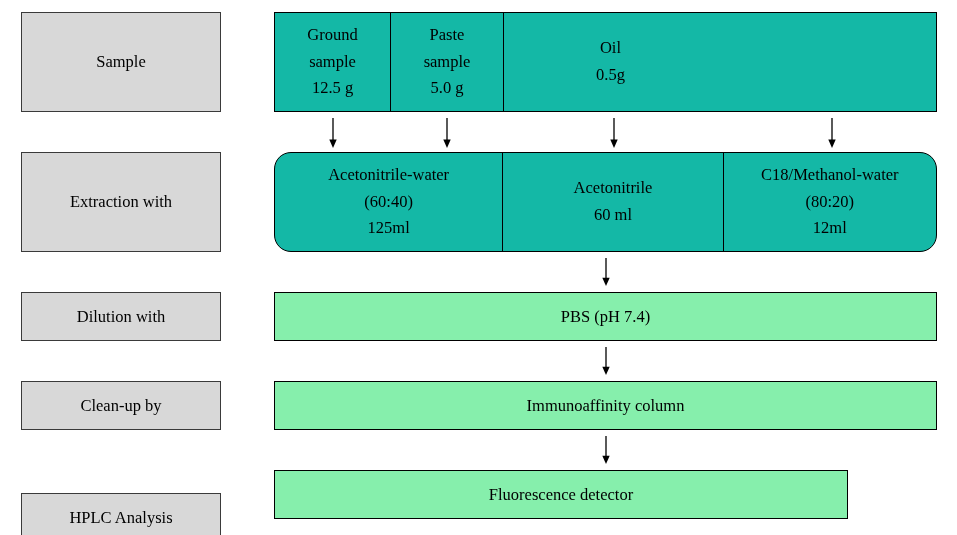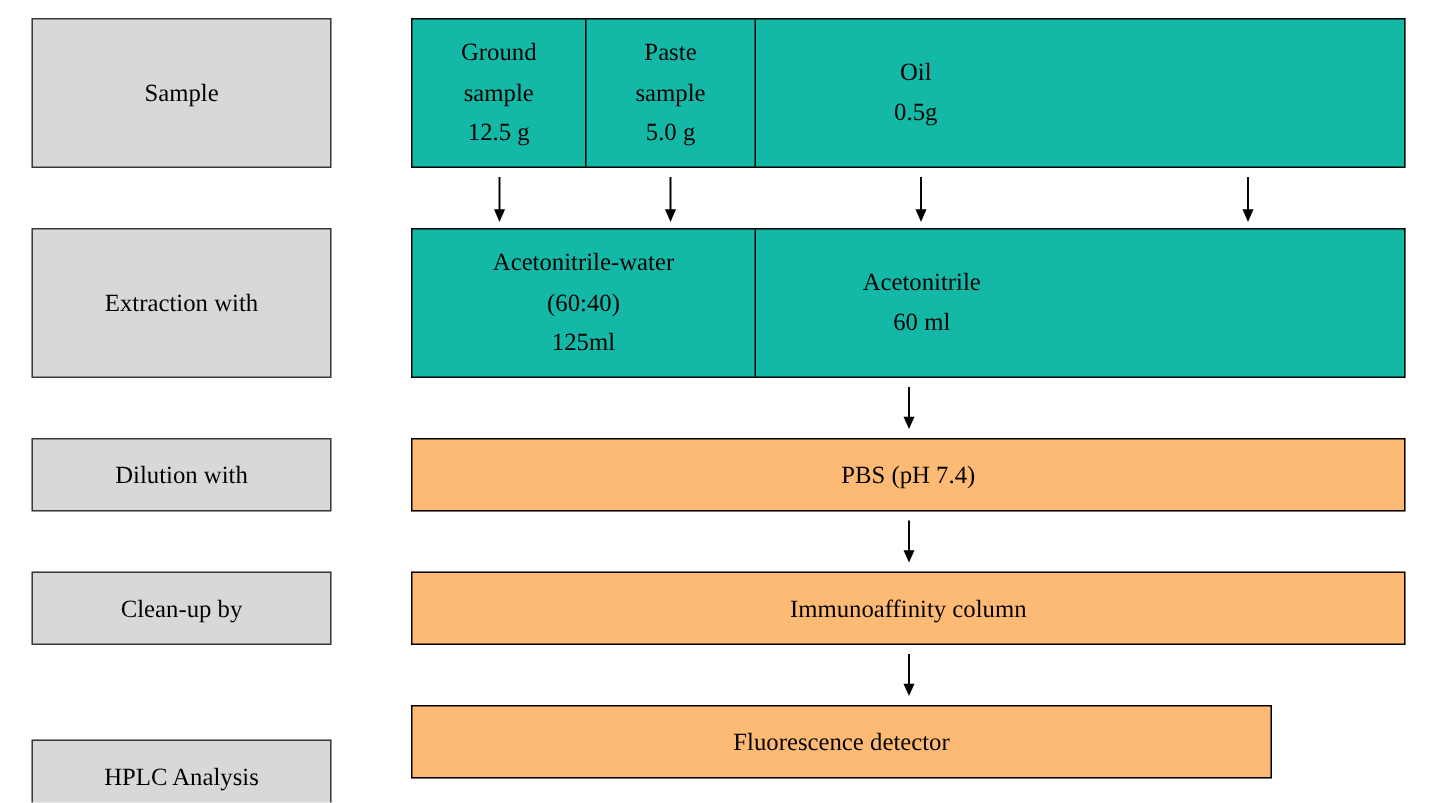--- a/index.html
+++ b/index.html
@@ -20,21 +20,21 @@
     position: relative;
     width: 957px;
     height: 535px;
   }
 
   
   .box {
     position: absolute;
     box-sizing: border-box;
     border: 1.4px solid #000000;
-    background: #fdba74;
+    background: #86efac;
     display: flex;
     align-items: center;
     justify-content: center;
     text-align: center;
     line-height: 1.55;
     font-size: 16.5px;
   }
   .label-box {
     background: #d8d8d8;
     border: 1.4px solid #3a3a3a;
@@ -133,32 +133,39 @@
     <svg width="14" height="30" viewBox="0 0 14 30">
       <line x1="7" y1="0" x2="7" y2="24" stroke="#000" stroke-width="1.3"></line>
       <polygon points="7,30 3.3,21.5 10.7,21.5" fill="#000"></polygon>
     </svg>
   </div>
 
   <div class="box label-box" style="left:21px; top:152px; width:200px; height:100px;">
     <span>Extraction with</span>
   </div>
 
-  <div class="row-table" style="left:274px; top:152px; width:663px; height:100px;">
+  <div class="row-table" style="left:274px; top:152px; width:663px; height:100px;border-radius:17px;">
     <div class="col" style="width:229px;">
       <span class="cell-stack">
         <span>Acetonitrile-water</span>
         <span>(60:40)</span>
         <span>125ml</span>
       </span>
     </div>
     <div class="col" style="width:221px;">
       <span class="cell-stack">
         <span>Acetonitrile</span>
         <span>60 ml</span>
+      </span>
+    </div>
+    <div class="col" style="width:213px;">
+      <span class="cell-stack">
+        <span>C18/Methanol-water</span>
+        <span>(80:20)</span>
+        <span>12ml</span>
       </span>
     </div>
   </div>
 
   <div class="arrow" style="left:599px; top:258px;">
     <svg width="14" height="28" viewBox="0 0 14 28">
       <line x1="7" y1="0" x2="7" y2="22" stroke="#000" stroke-width="1.3"></line>
       <polygon points="7,28 3.3,19.8 10.7,19.8" fill="#000"></polygon>
     </svg>
   </div>

